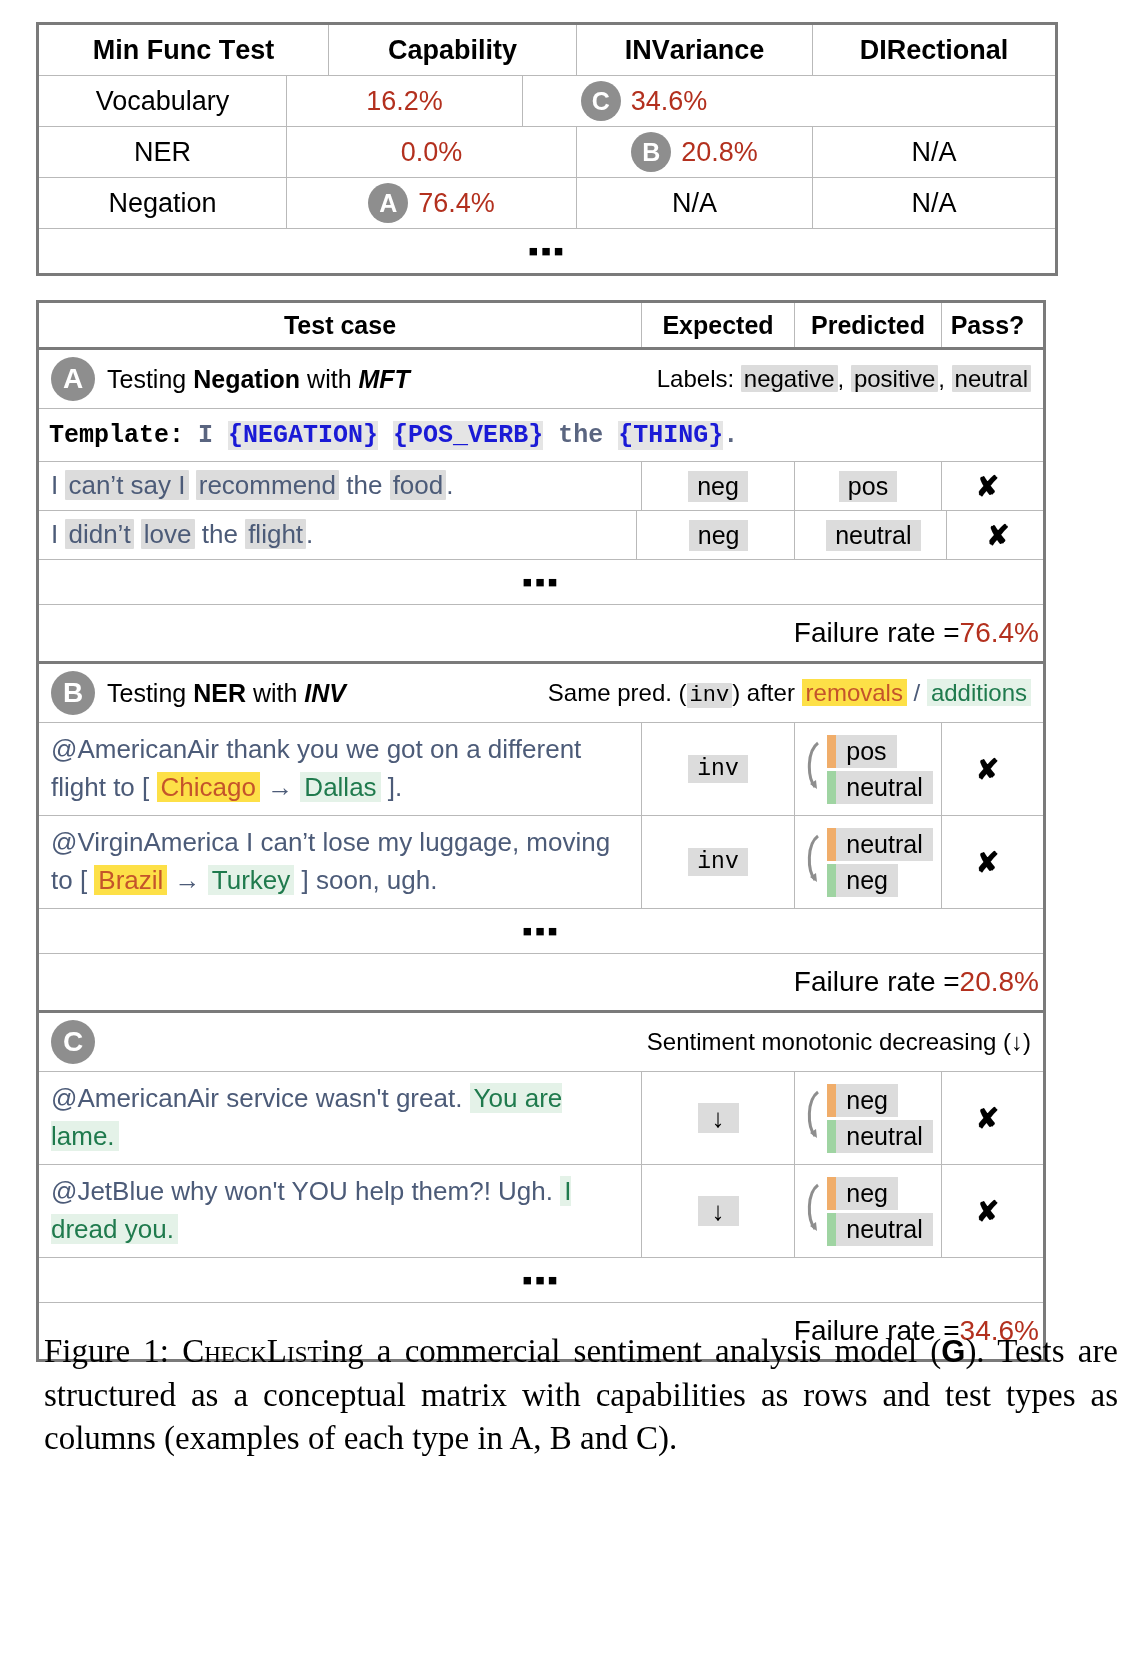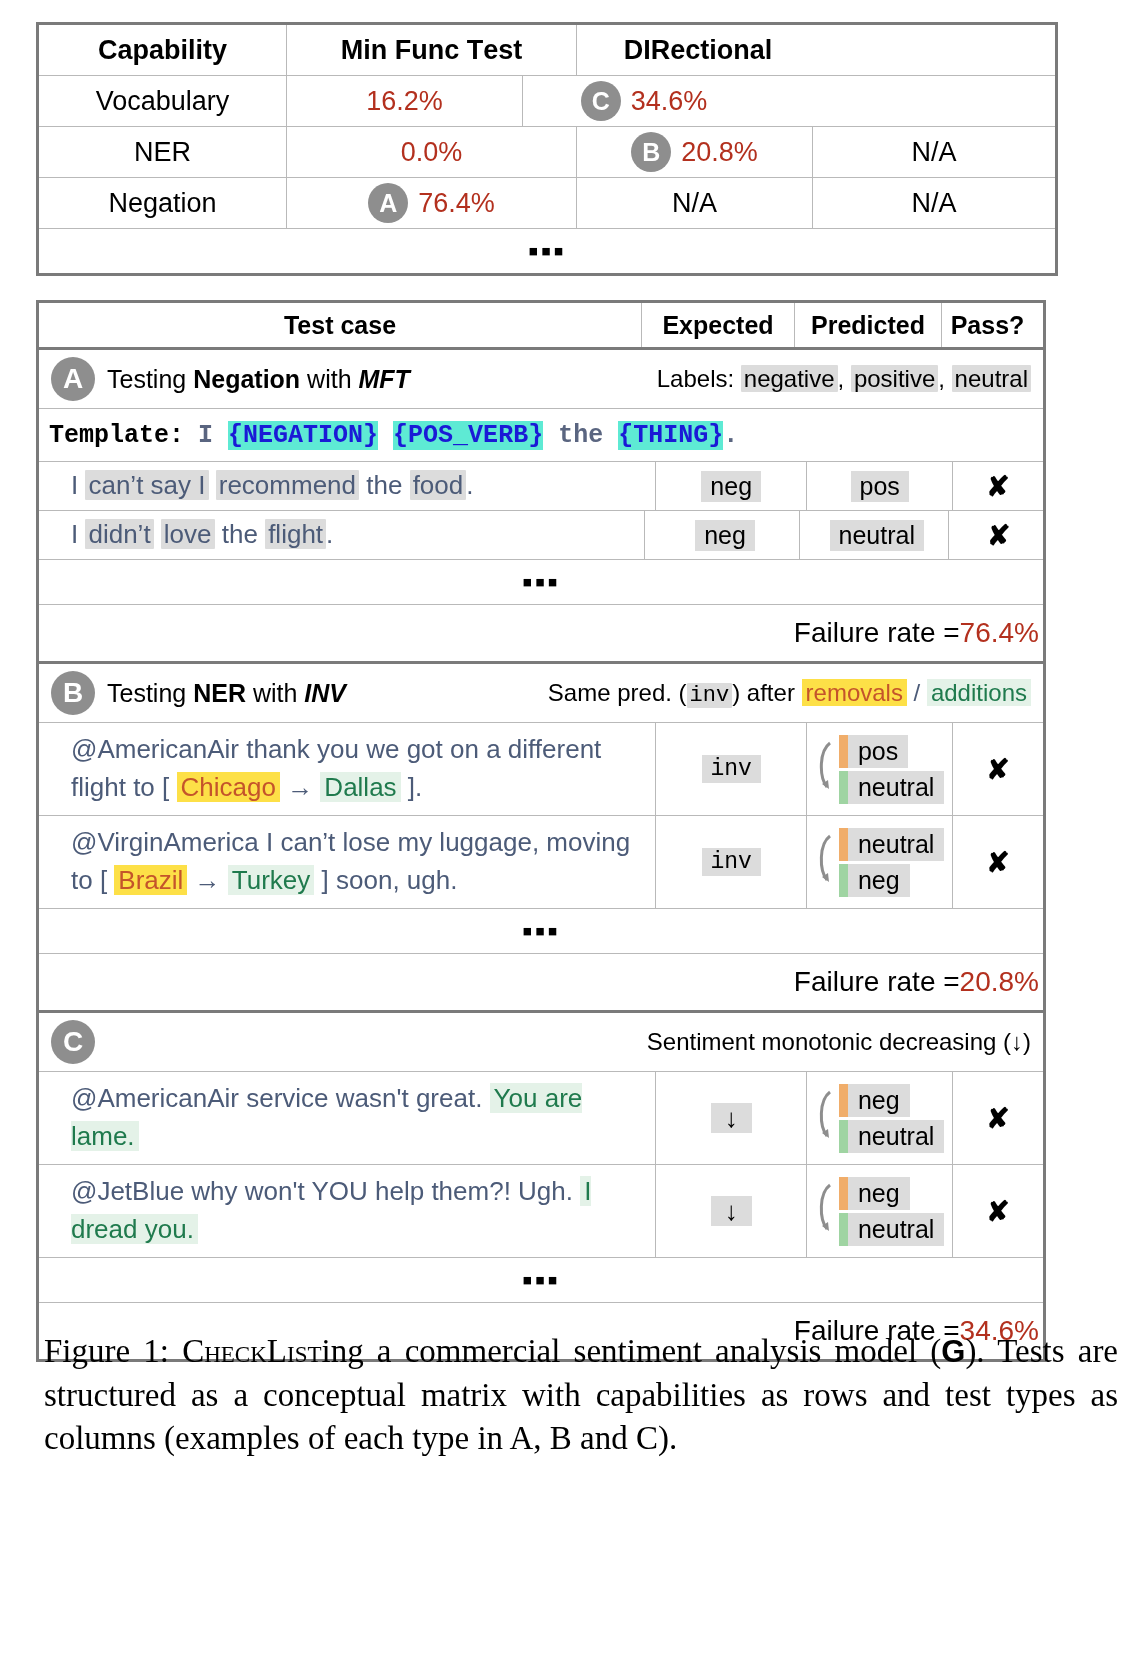--- a/index.html
+++ b/index.html
@@ -66,25 +66,25 @@
   .secthead b{font-weight:bold;}
   .secthead i{font-weight:bold;font-style:italic;}
 
   .gray-hl{background:#dcdcdc;padding:0 3px;border-radius:1px;}
   .rem-hl{background:#fde047;color:#c4542b;padding:0 4px;}
   .add-hl{background:#e4f2e8;color:#1f7a4d;padding:0 4px;}
   .mono{font-family:Liberation Mono, monospace;}
 
   .templaterow{height:52px;display:flex;align-items:center;padding:0 10px;font-size:26px;}
   .templaterow .mono{font-size:25px;font-weight:bold;}
-  .tpl-ph{color:#1a1ad6;background:#5eead4;}
+  .tpl-ph{color:#1a1ad6;background:#e5e5e5;}
   .tpl-lit{color:#5a6580;}
   .tpl-dot{color:#5a6580;}
 
-  .caserow{display:flex;align-items:stretch;padding-left:20px;}
+  .caserow{display:flex;align-items:stretch;}
   .casetext{
     box-sizing:border-box;padding:9px 12px;font-size:26px;line-height:1.45;
     color:#4c5b78;display:flex;align-items:center;
   }
   .expcell,.predcell,.passcell{
     box-sizing:border-box;display:flex;align-items:center;justify-content:center;
   }
   .passcell{font-size:28px;font-weight:bold;}
   .chip{background:#dcdcdc;padding:1px 9px;font-size:25px;color:#000;}
   .chip.mono{font-family:"Liberation Mono", monospace;font-size:23px;}
@@ -113,25 +113,28 @@
   #caption .gmark{font-weight:bold;font-family:"Liberation Sans",sans-serif;font-size:31px;}
 </style>
 </head>
 <body>
 
 <div class="page">
 
   <div id="matrix" class="outerbox">
 
     <div class="row hline">
+      <div class="cell c1 vline hdr">
+        <span><b>M</b>in <b>F</b>unc <b>T</b>est</span>
+      </div>
       <div class="cell c0 vline hdr">
         <span><span class="capfirst">C</span><span id="mh0">apability</span></span>
       </div>
-      <div class="cell c1 vline hdr">
-        <span><b>M</b>in <b>F</b>unc <b>T</b>est</span>
+      <div class="cell c2 vline hdr">
+        <span><b>INV</b>ariance</span>
       </div>
       <div class="cell c3 hdr">
         <span><b>DIR</b>ectional</span>
       </div>
     </div>
 
     <div class="row hline">
       <div class="cell c0 vline">Vocabulary</div>
       <div class="cell c2 vline red">16.2%</div>
       <div class="cell c3">

